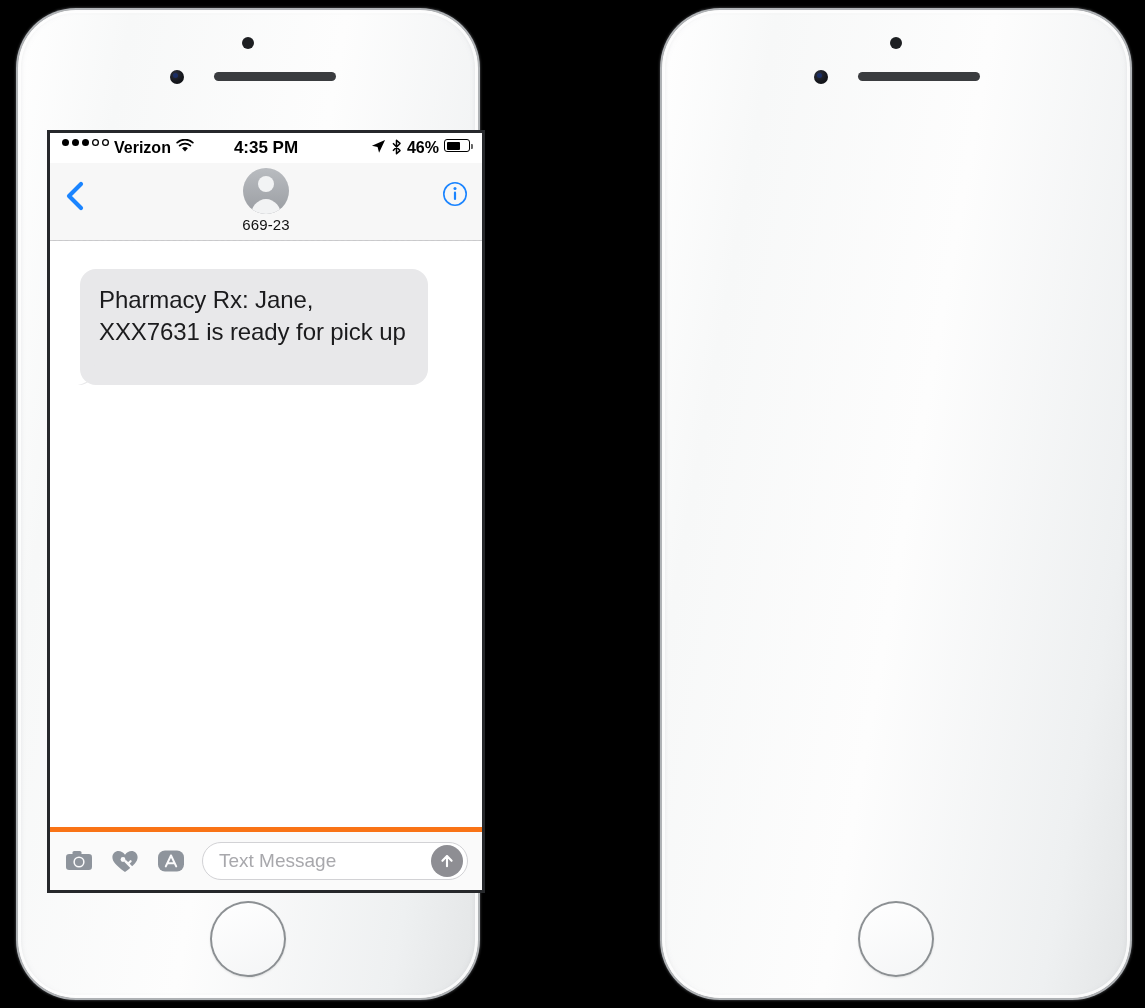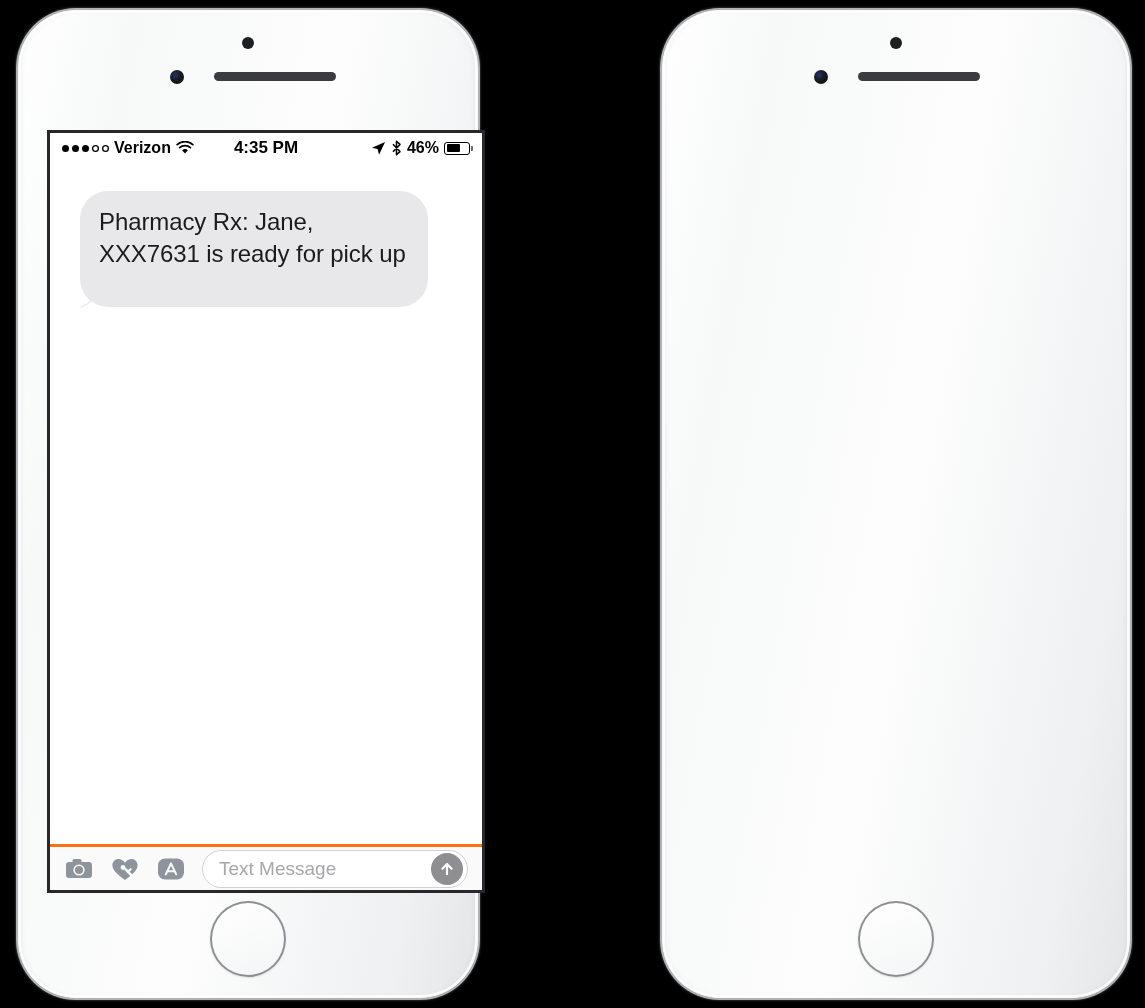--- a/index.html
+++ b/index.html
@@ -47,21 +47,21 @@
     position: absolute; overflow: hidden; background:#ffffff;
     box-shadow: 0 0 0 3px #26282b;
   }
   #screen-left  { left: 32px;  top: 123px; width: 432px; height: 757px; }
 
   
   .statusbar {
     height: 30px; display:flex; align-items:center; justify-content:space-between;
     padding: 0 12px; font-size: 16px; font-weight: 700; color:#000;
   }
-  .sb-left, .sb-right { display:flex; align-items:center; gap:5px; }
+  .sb-left, .sb-right { display:flex; align-items:flex-start; gap:5px; }
   .sb-center { position:absolute; left:0; right:0; text-align:center; font-size:17px; font-weight:700; pointer-events:none;}
   .dots { display:flex; align-items:center; gap:3px; }
   .dot { width:7px; height:7px; border-radius:50%; background:#000; }
   .dot.hollow { background:transparent; box-shadow: inset 0 0 0 1.3px #000; }
   .batt { width:26px; height:13px; border:1.5px solid currentColor; border-radius:3px; position:relative; }
   .batt::after { content:""; position:absolute; right:-4px; top:3.5px; width:2.5px; height:5px;
                  background: currentColor; border-radius:0 1px 1px 0; opacity:.6; }
   .batt > span { position:absolute; left:1.5px; top:1.5px; bottom:1.5px; background: currentColor; border-radius:1px; }
 
   
@@ -85,35 +85,35 @@
   .avatar .body { position:absolute; left:50%; bottom:-11px; transform:translateX(-50%);
                   width:31px; height:26px; border-radius:50% 50% 0 0 / 70% 70% 0 0; background:#f2f3f4; }
   .avatar-name { font-size:15px; color:#111; margin-top:2px; letter-spacing:.1px; }
   .hdr-hairline { position:absolute; left:0; right:0; bottom:-1px; height:1px;
                   background: repeating-linear-gradient(90deg,#cfcfd1 0 3px, transparent 3px 6px); opacity:.55; }
 
   
   .msg-body { position:relative; background:#fff; height:calc(757px - 30px - 78px - 63px); }
   .bubble {
     position:absolute; left:30px; top:28px; width:348px;
-    background:#e8e8ea; border-radius:28px; padding:15px 17px 16px 19px;
+    background:#e8e8ea; border-radius:16px; padding:15px 17px 16px 19px;
     font-size:24px; line-height:1.32; color:#1b1b1d; letter-spacing:-.1px;
   }
   .bubble .gap { display:block; height:22px; }
   .bubble::after {
     content:""; position:absolute; left:-7px; bottom:0px; width:22px; height:22px;
     background:#e8e8ea; border-bottom-right-radius:16px;
     clip-path: path("M22,22 L22,0 C22,14 14,22 0,22 Z");
   }
 
   
   .msg-toolbar {
-    position:absolute; left:0; right:0; bottom:0; height:46px; background:#fafafa;
+    position:absolute; left:0; right:0; bottom:0; height:63px; background:#fafafa;
     display:flex; align-items:center; gap:16px; padding:12px 14px;
-    border-top:3px solid #f97316;
+    border-top:5px solid #f97316;
   }
   .tb-icon { width:30px; height:30px; flex:0 0 auto; cursor:pointer; }
   .txt-field {
     flex:1; height:38px; border:1px solid #d2d2d5; border-radius:19px;
     display:flex; align-items:center; padding:0 4px 0 16px; background:#fff;
   }
   .txt-field span.ph { flex:1; color:#a8a8ac; font-size:19px; }
   .send-btn { width:32px; height:32px; border-radius:50%; background:#8e8e93; flex:0 0 auto; cursor:pointer;
               display:flex; align-items:center; justify-content:center; }
 </style>
@@ -155,20 +155,42 @@
           <svg width="11" height="16" viewBox="0 0 11 16">
             <path d="M2 4.2 L9 11.6 L5.5 14.8 L5.5 1.2 L9 4.4 L2 11.8" stroke="#000" stroke-width="1.5" fill="none" stroke-linejoin="round"></path>
           </svg>
           <span>46%</span>
           <span class="batt">
               <span style="width:13px"></span>
             </span>
         </div>
       </div>
 
+      <div class="msg-header">
+        <div class="back-chevron">
+          <svg width="22" height="30" viewBox="0 0 22 30">
+            <path d="M17 3 L5 15 L17 27" stroke="#1a84ff" stroke-width="4.2" fill="none" stroke-linecap="round" stroke-linejoin="round"></path>
+          </svg>
+        </div>
+        <div class="avatar-wrap">
+          <div class="avatar">
+            <span class="head"></span>
+              <span class="body"></span>
+          </div>
+          <div class="avatar-name">669-23</div>
+        </div>
+        <div class="info-btn">
+          <svg width="26" height="26" viewBox="0 0 26 26">
+            <circle cx="13" cy="13" r="11.2" stroke="#1a84ff" stroke-width="1.6" fill="none"></circle>
+            <circle cx="13" cy="7.6" r="1.5" fill="#1a84ff"></circle>
+            <rect x="11.9" y="10.6" width="2.2" height="8.4" rx="1.1" fill="#1a84ff"></rect>
+          </svg>
+        </div>
+        <div class="hdr-hairline"></div>
+      </div>
 
       <div class="msg-body">
         <div class="bubble">
           <div>Pharmacy Rx: Jane,</div>
           <div>XXX7631 is ready for pick up</div>
           <span class="gap"></span>
         </div>
       </div>
 
       <div class="msg-toolbar">

